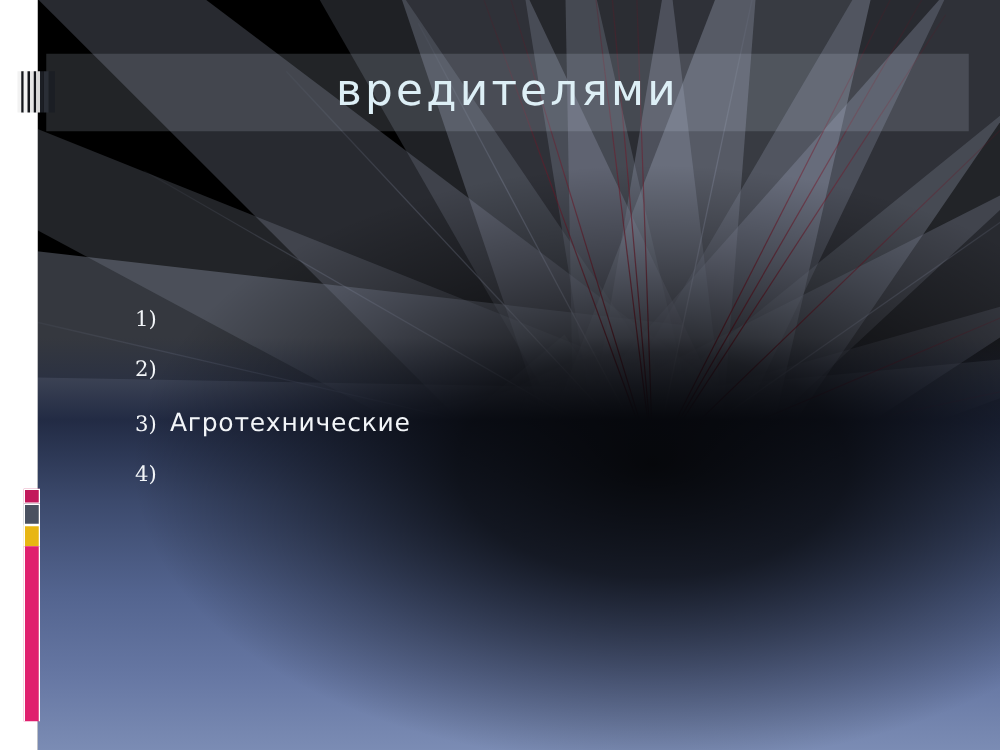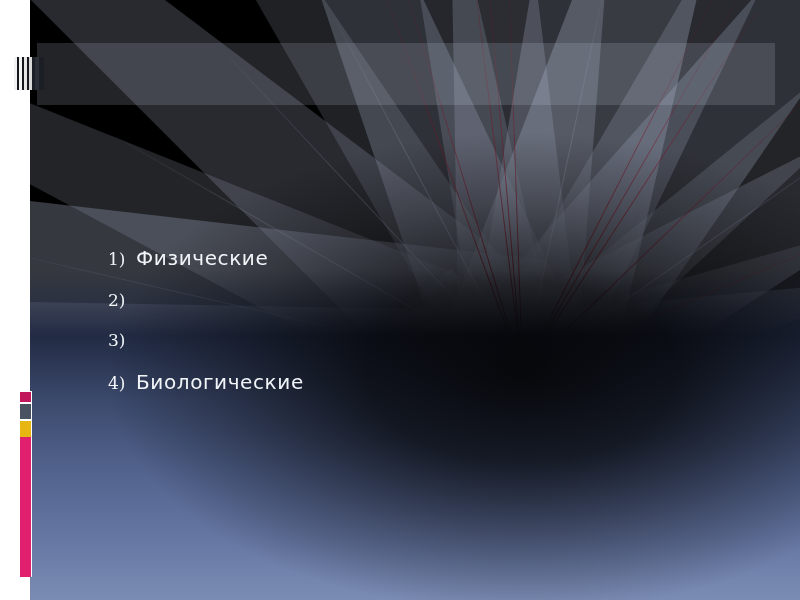--- a/index.html
+++ b/index.html
@@ -260,36 +260,36 @@
       <div class="bar" style="width: 2px; background: rgb(21, 23, 28);"></div>
       <div class="bar" style="width: 3px; background: rgb(230, 230, 230);"></div>
       <div class="bar" style="width: 2px; background: rgb(21, 23, 28);"></div>
       <div class="bar" style="width: 3px; background: rgb(216, 216, 216);"></div>
       <div class="bar" style="width: 3px; background: rgb(27, 30, 36);"></div>
       <div class="bar" style="width: 4px; background: rgb(42, 46, 54);"></div>
       <div class="bar" style="width: 5px; background: rgb(27, 30, 36);"></div>
     </div>
 
   <div id="title-block">
+    <div class="title-line" id="title-line-2">вредителями</div>
   </div>
 
   <ol id="body-list">
       <li>
         <span class="li-num" style="color: rgb(242, 245, 248);">1)</span>
-        <span class="li-text" style="color: rgb(242, 245, 248);">Физические</span>
       </li>
       <li>
         <span class="li-num" style="color: rgb(242, 245, 248);">2)</span>
       </li>
       <li>
         <span class="li-num" style="color: rgb(242, 245, 248);">3)</span>
+        <span class="li-text" style="color: rgb(242, 245, 248);">Агротехнические</span>
       </li>
       <li>
         <span class="li-num" style="color: rgb(242, 245, 248);">4)</span>
-        <span class="li-text" style="color: rgb(242, 245, 248);">Биологические</span>
       </li>
     </ol>
 
   <div id="accent-stack">
       <div class="chip" style="height: 12px; background: rgb(194, 24, 91);"></div>
       <div class="chip" style="height: 17px; background: rgb(74, 81, 96);"></div>
       <div class="chip" style="height: 18px; background: rgb(232, 182, 18);"></div>
     </div>
   <div id="accent-long" style="background: rgb(224, 31, 110);"></div>
 

